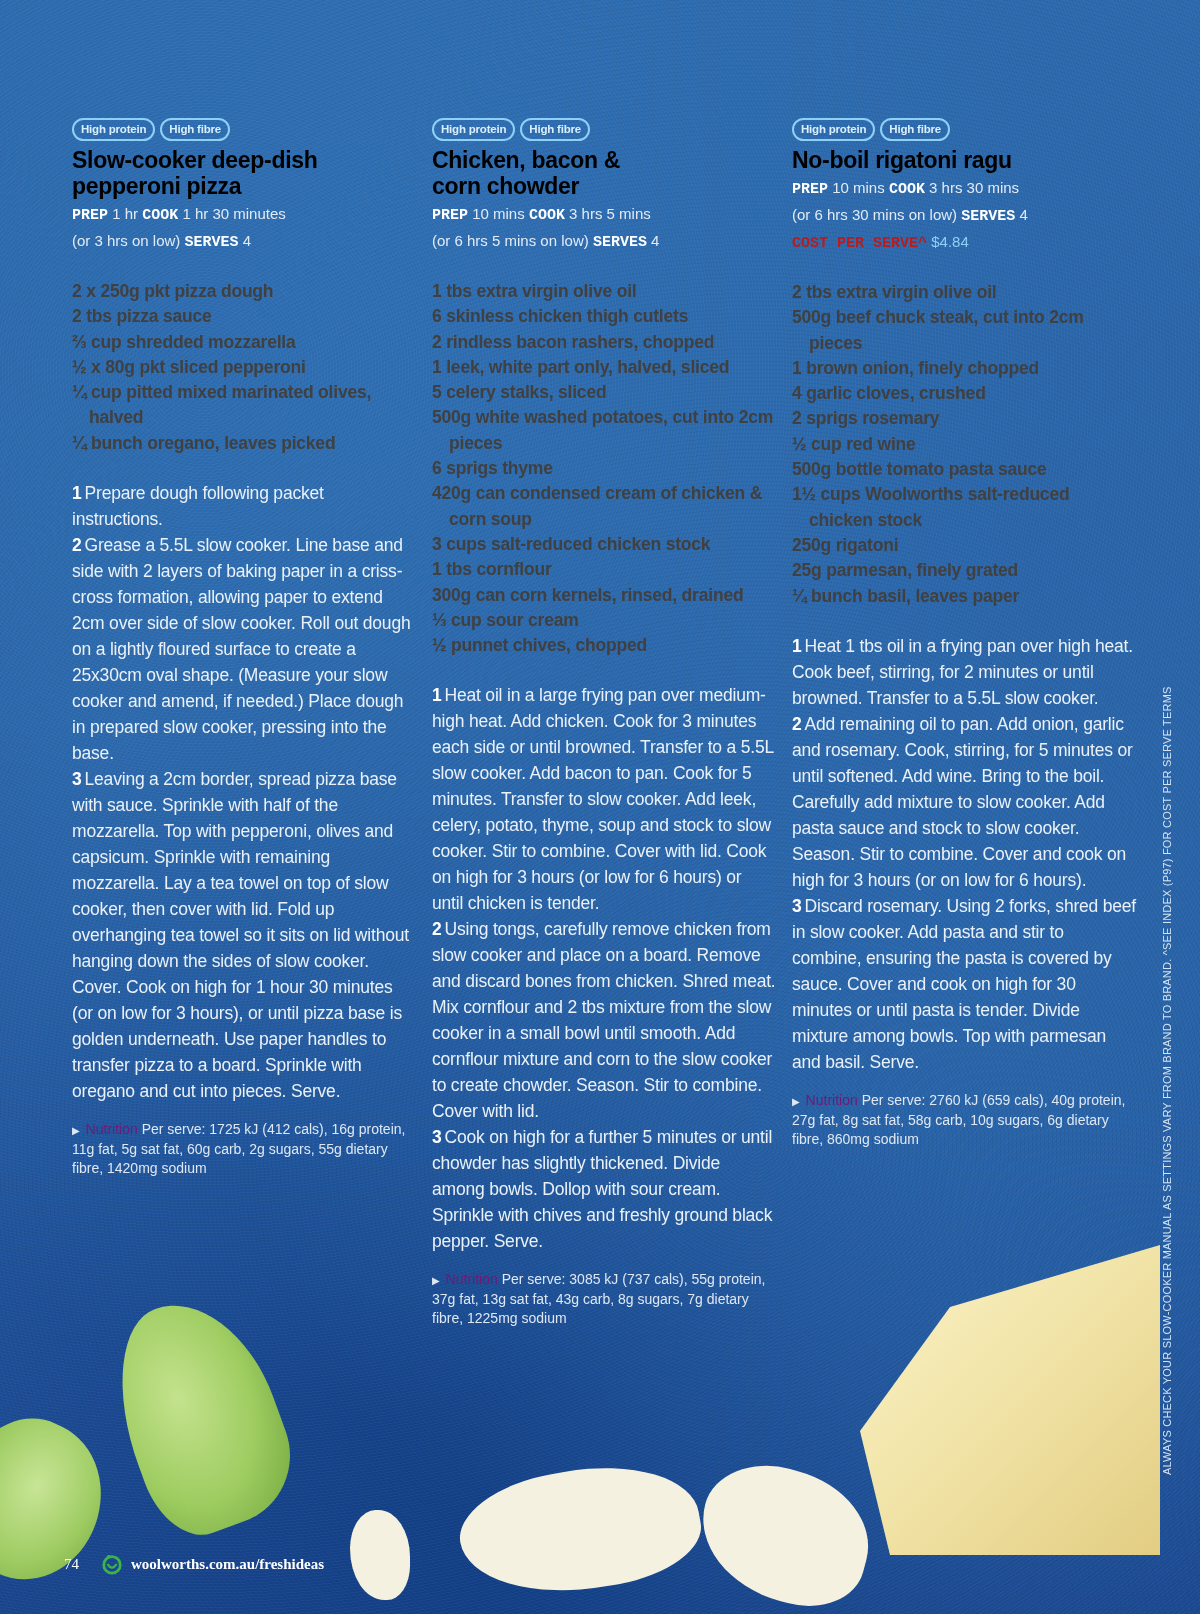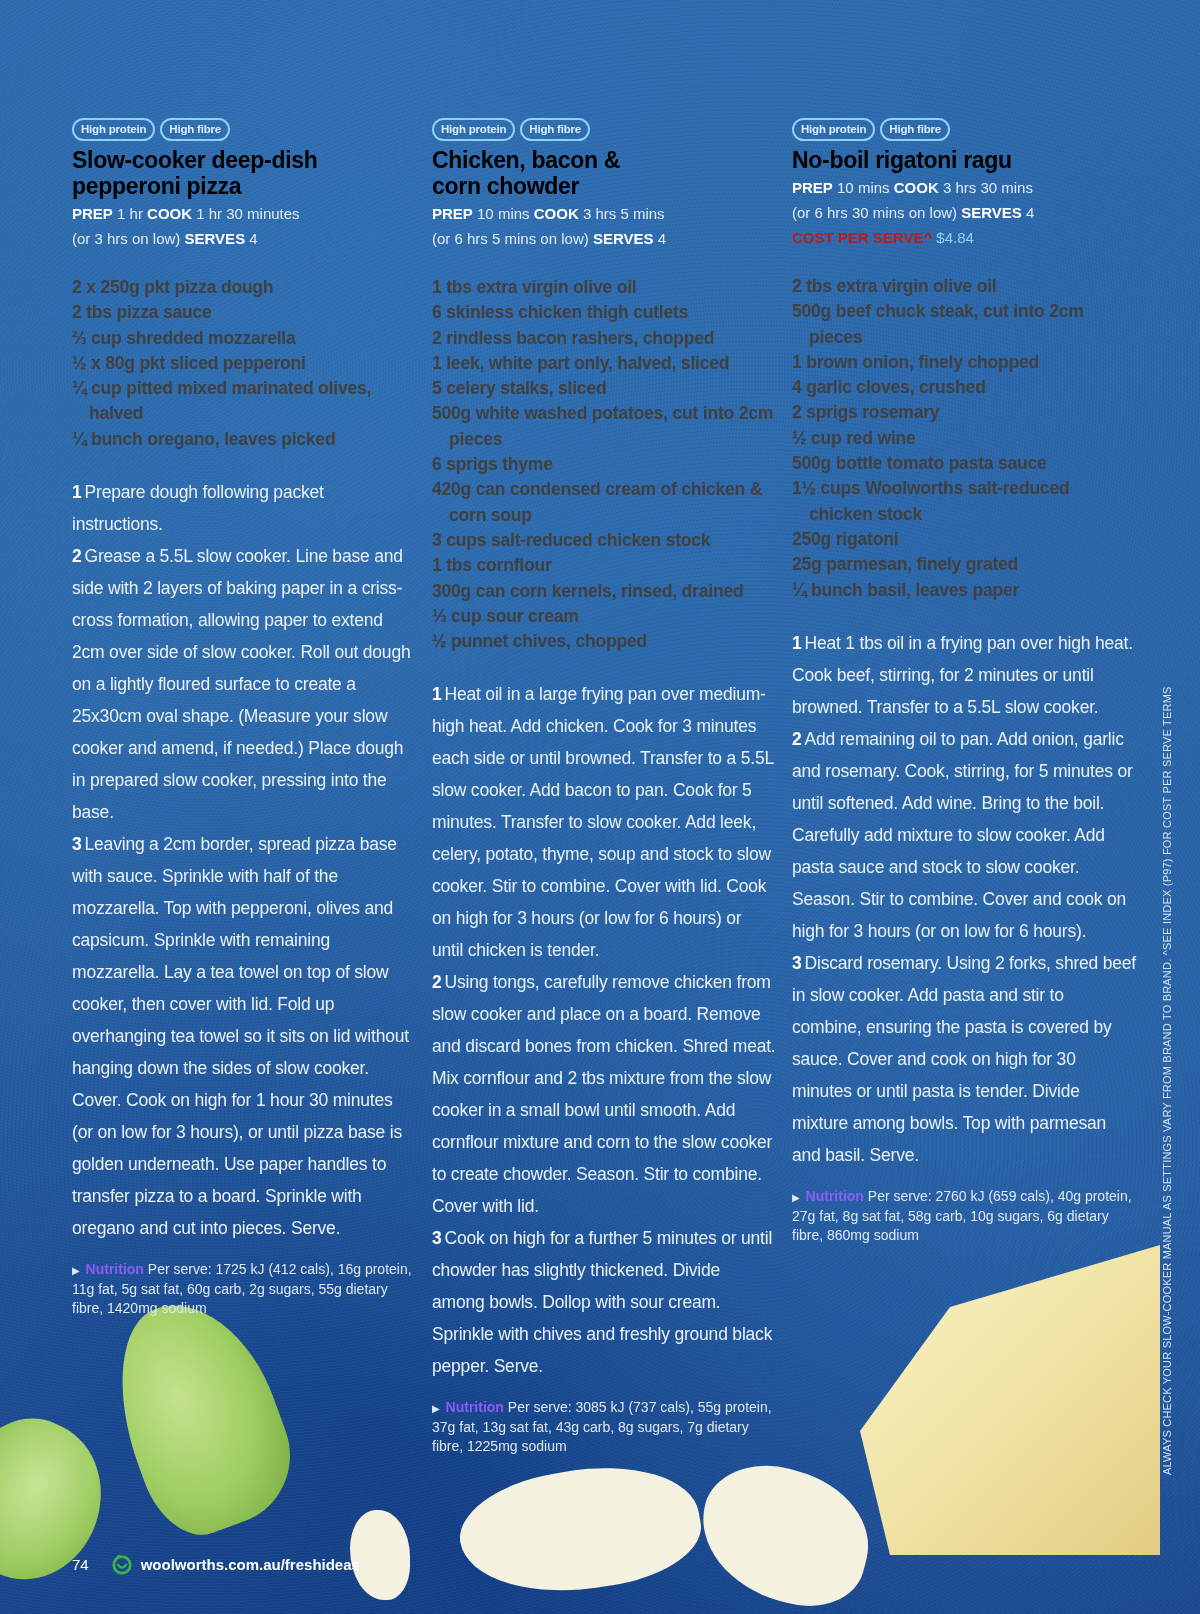--- a/index.html
+++ b/index.html
@@ -48,75 +48,76 @@
     line-height: 26px;
     color: #000000;
     letter-spacing: -0.3px;
   }
   .meta {
     font-size: 15px;
     line-height: 25px;
     color: #e2ebf5;
     margin-top: 2px;
   }
-  .meta b { font-weight: bold; color: #ffffff; }
+  .meta b { font-weight: bold; color: #ffffff; font-family: Liberation Mono, monospace; }
   .cost { color: #8fd0f6; }
   .cost b { color: #b91c1c; }
 
   .ingredients {
     list-style: none;
     margin-top: 24px;
     font-size: 17.5px;
     font-weight: bold;
     line-height: 25.3px;
     color: #404040;
     letter-spacing: -0.2px;
   }
   .ingredients li { padding-left: 17px; text-indent: -17px; }
 
   .method {
     margin-top: 24px;
     font-size: 17.5px;
-    line-height: 32px;
+    line-height: 26px;
     color: #eaf1f8;
     letter-spacing: -0.2px;
   }
   .method p { margin: 0; }
   .step-num { font-weight: bold; color: #ffffff; margin-right: 3px; }
 
   .nutrition {
     margin-top: 16px;
     font-size: 14px;
     line-height: 19px;
     color: #dfe8f2;
   }
   .nutrition .arrow { font-size: 10px; margin-right: 2px; }
-  .nutrition b { color: #8b5cf6; font-weight: bold; }
+  .nutrition b { color: #701a75; font-weight: normal; }
 
   .side-note {
     position: absolute;
     left: 1161px;
     top: 1475px;
     transform-origin: 0 0;
     transform: rotate(-90deg);
     white-space: nowrap;
     font-size: 11px;
     color: #d6e4f2;
     letter-spacing: 0.2px;
   }
 
   .footer {
     position: absolute;
-    left: 72px;
+    left: 64px;
     top: 1553px;
     display: flex;
     align-items: center;
     gap: 8px;
     font-size: 15px;
     color: #ffffff;
+    font-family: Liberation Serif, serif;
   }
   .page-num { font-size: 15px; margin-right: 14px; }
   .logo { width: 22px; height: 22px; }
   .site { font-weight: bold; }
 
   
   .leaf-1 {
     position: absolute; left: 125px; top: 1300px; width: 150px; height: 230px;
     background: radial-gradient(ellipse at 40% 40%, #c4e28d 0%, #9fcd62 55%, #6da33a 100%);
     border-radius: 60% 70% 60% 40% / 80% 70% 40% 40%;

